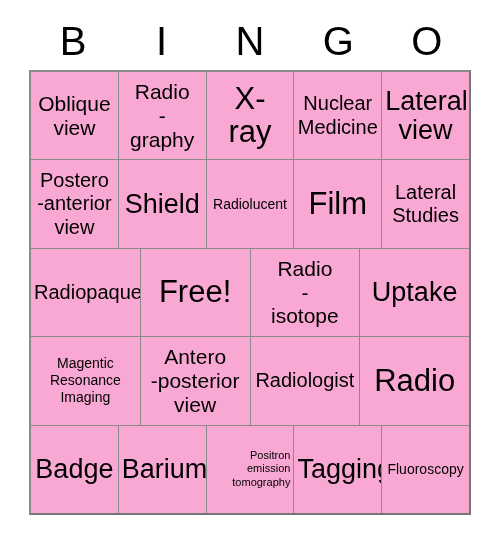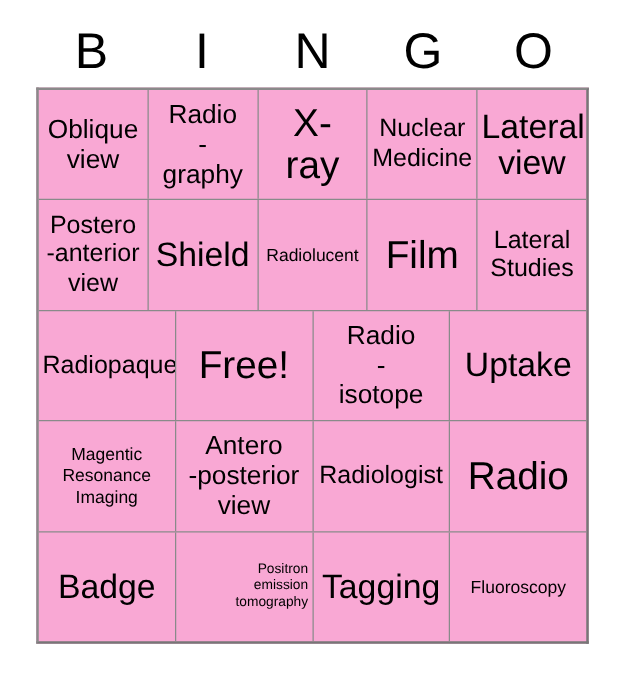--- a/index.html
+++ b/index.html
@@ -190,20 +190,23 @@
         </div>
       <div class="cell fs-xxl">
           <span class="cell-text">Radio</span>
         </div>
     </div>
 
     <div class="grid-row">
       <div class="cell fs-xl">
           <span class="cell-text">Badge</span>
         </div>
+      <div class="cell fs-xl">
+          <span class="cell-text">Barium</span>
+        </div>
       <div class="cell fs-xs">
           <span class="cell-text">Positron
 emission
 tomography</span>
         </div>
       <div class="cell fs-xl">
           <span class="cell-text">Tagging</span>
         </div>
       <div class="cell fs-sm">
           <span class="cell-text">Fluoroscopy</span>

